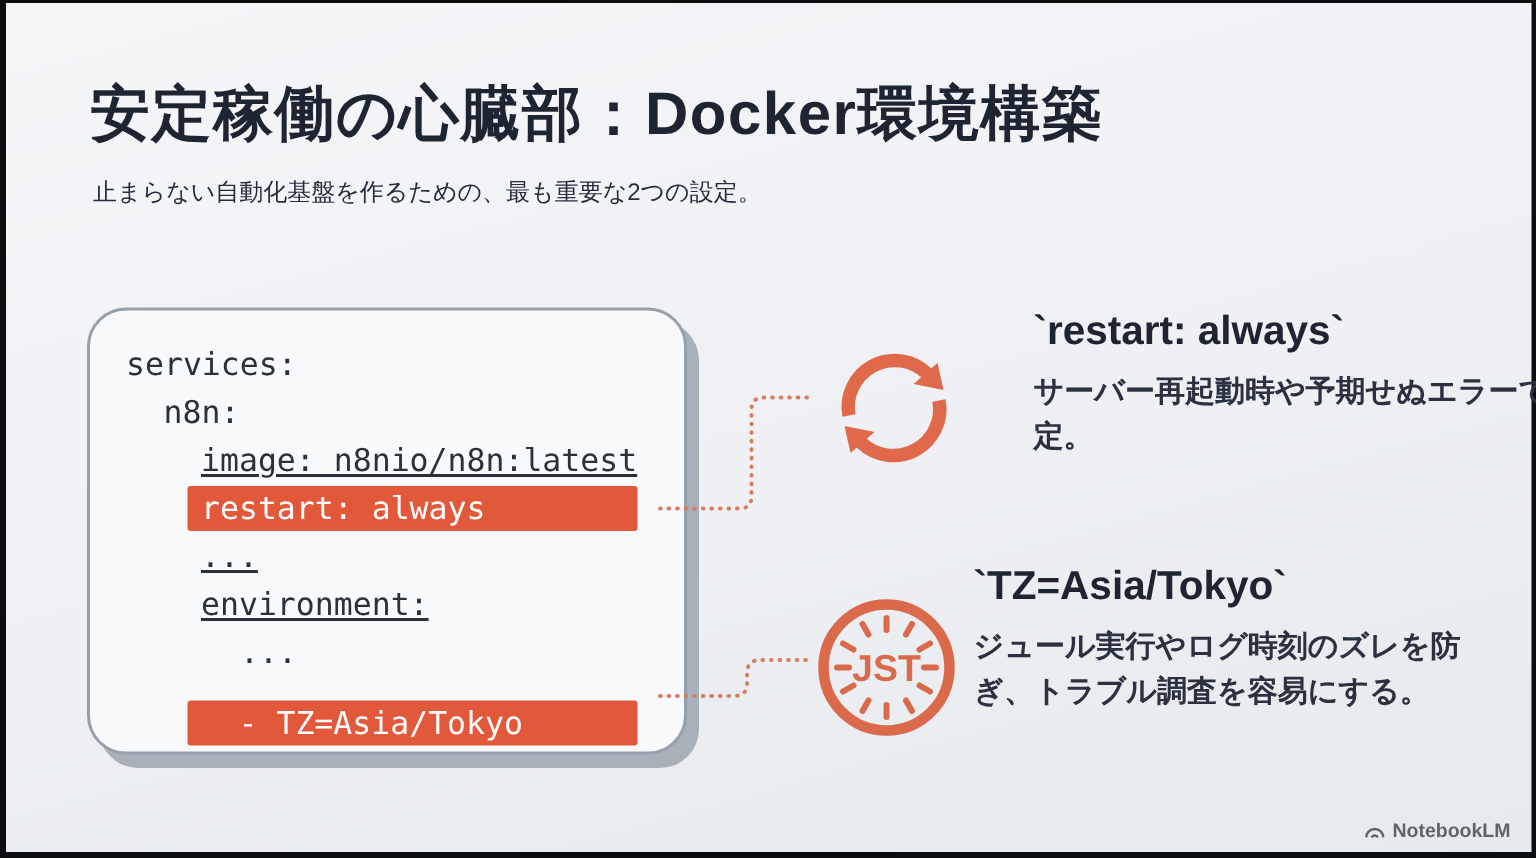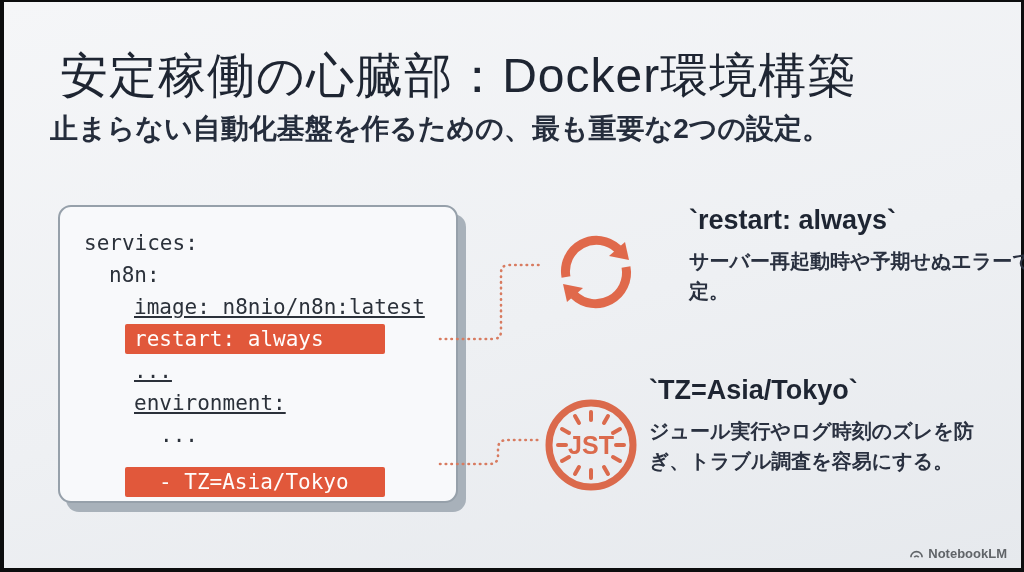--- a/index.html
+++ b/index.html
@@ -1,54 +1,54 @@
 <!DOCTYPE html>
 <html><head>
 <meta charset="utf-8">
 <style>
   * { margin:0; padding:0; box-sizing:border-box; }
   html,body { width:1024px; height:572px; background:#0c0d0e; overflow:hidden;
               font-family:"Liberation Sans","DejaVu Sans",sans-serif; }
   .slide { position:absolute; left:4px; top:2px; right:3px; bottom:4px;
            background:linear-gradient(165deg,#f5f6f8 0%,#eef0f3 55%,#e6e9ed 100%); }
 
-  .title { position:absolute; left:56px; top:50px; font-size:48px; line-height:48px;
-           font-weight:400; color:#1e2532; letter-spacing:1px; }
-  .subtitle { position:absolute; left:46px; top:112px; font-size:28px; line-height:30px;
-              font-weight:700; color:#252d3c; }
+  .title { position:absolute; left:56px; top:50px; font-size:40px; line-height:48px;
+           font-weight:700; color:#1e2532; letter-spacing:1px; }
+  .subtitle { position:absolute; left:58px; top:112px; font-size:16px; line-height:30px;
+              font-weight:400; color:#252d3c; }
 
   
   .code-card { position:absolute; left:54px; top:203px; width:400px; height:298px;
-               background:#f8f9fb; border:2px solid #96a0aa; border-radius:13px;
+               background:#f8f9fb; border:2px solid #96a0aa; border-radius:26px;
                box-shadow:8px 9px 0 #a8b1ba; padding:20px 0 0 24px;
                font-family:"DejaVu Sans Mono","Liberation Mono",monospace;
                font-size:21px; line-height:32px; color:#2b313a; }
   .code-line { height:32px; white-space:pre; }
   .ind1 { padding-left:25px; } .ind2 { padding-left:50px;text-decoration:underline; } .ind3 { padding-left:76px; }
   .hl-line { padding-left:41px; }
-  .hl-box { display:inline-block; background:#e1583b; color:#fffdfc; width:260px;
+  .hl-box { display:inline-block; background:#e1583b; color:#fffdfc; width:300px;
             padding:1px 0 1px 9px; margin:1px 0; line-height:28px; border-radius:2px; }
   .hl-box.tz-pad { padding-left:34px;margin-top:16px; }
 
   
   .overlay { position:absolute; left:0; top:0; width:1024px; height:572px; pointer-events:none; }
 
   
   .sync-icon { position:absolute; left:542px; top:220px; }
   .jst-icon  { position:absolute; left:540px; top:396px; }
 
   
   .callout { position:absolute; left:645px; width:365px; }
   .callout-1 { top:200px;margin-left:40px; } .callout-2 { top:370px; }
   .callout h2 { font-size:27px; line-height:36px; font-weight:800; color:#1e2532; }
   .callout .body { margin-top:8px; font-size:20px; line-height:30px; font-weight:600;
                    color:#2a3140; }
 
   
-  .watermark { position:absolute; right:14px; bottom:7px; display:flex; align-items:center;
+  .watermark { position:absolute; right:14px; bottom:7px; display:flex; align-items:flex-end;
                gap:4px; color:#606468; font-size:13px; font-weight:600; }
 </style>
 </head>
 <body>
 
 <div class="slide">
 
   <div class="title">安定稼働の心臓部：Docker環境構築</div>
   <div class="subtitle">止まらない自動化基盤を作るための、最も重要な2つの設定。</div>
 

